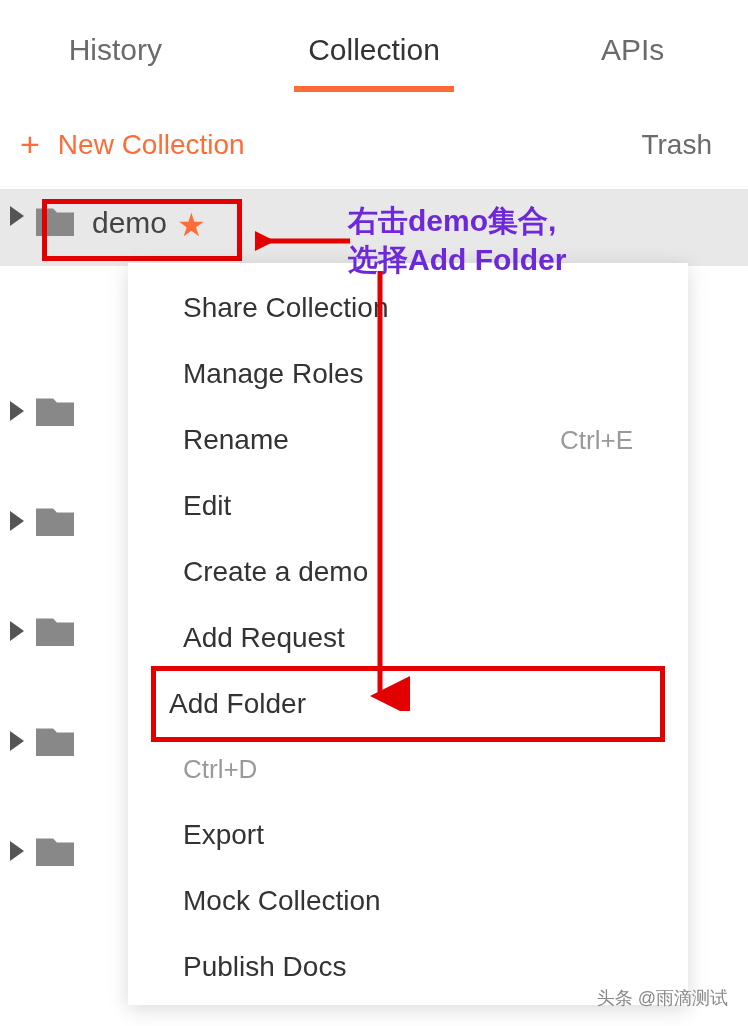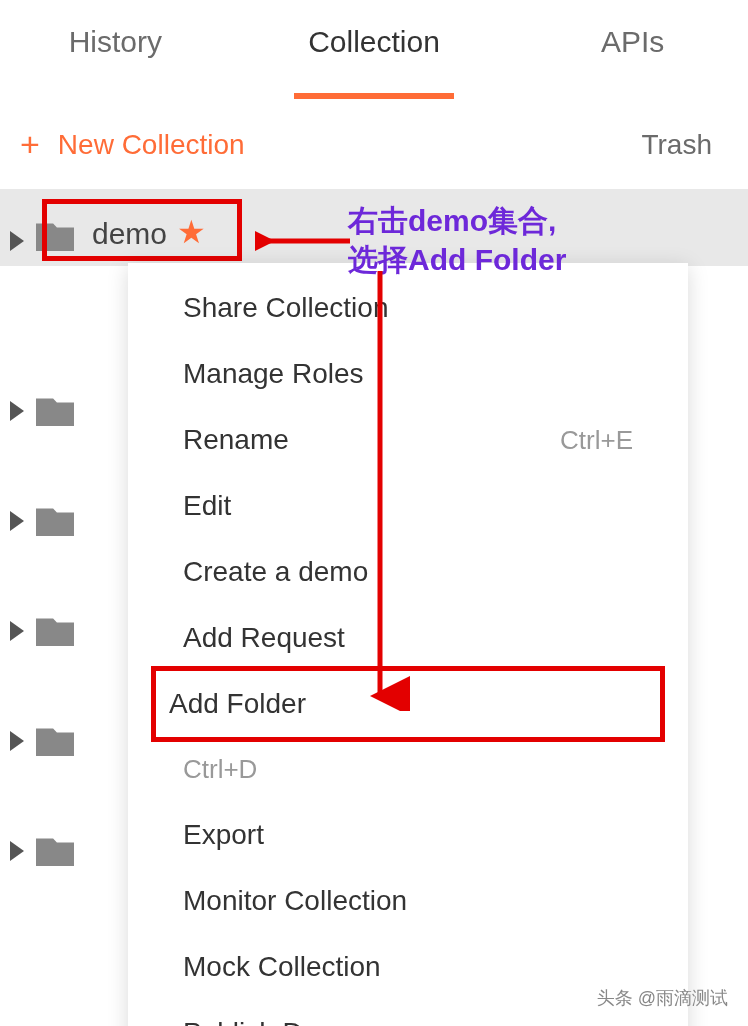--- a/index.html
+++ b/index.html
@@ -1,29 +1,29 @@
 <!DOCTYPE html>
 <html><head>
   <meta charset="utf-8">
   <style>
     * { margin: 0; padding: 0; box-sizing: border-box; font-family: Arial, sans-serif; }
     body { width: 748px; height: 1026px; background: #fff; position: relative; overflow: hidden; }
     
-    .tabs { display: flex; height: 100px; border-bottom: 1px solid transparent; gap: 28px; }
+    .tabs { display: flex; height: 100px; align-items: center; border-bottom: 1px solid transparent; gap: 28px; }
     .tab { flex: 1; text-align: center; font-size: 30px; color: #6b6b6b; cursor: pointer; padding: 25px 0; position: relative; }
     .tab.active { color: #333; }
     .tab.active::after { content: ''; position: absolute; bottom: 0; left: 50%; transform: translateX(-50%); width: 160px; height: 6px; background: #ff6c37; }
     
     .toolbar { display: flex; align-items: center; padding: 25px 20px; border-bottom: 2px solid #e8e8e8; }
     .new-collection { display: flex; align-items: center; gap: 18px; color: #ff6c37; font-size: 28px; cursor: pointer; }
     .plus-icon { font-size: 34px; font-weight: 300; }
     .trash-link { margin-left: auto; color: #6b6b6b; font-size: 28px; cursor: pointer; margin-right: 16px; }
     
     .sidebar { position: relative; }
-    .collection-row { display: flex; align-items: flex-end; padding: 15px 10px; min-height: 75px; }
+    .collection-row { display: flex; align-items: flex-start; padding: 15px 10px; min-height: 75px; }
     .collection-row.selected { background: #e8e8e8; }
     .expand-arrow { width: 0; height: 0; border-top: 10px solid transparent; border-bottom: 10px solid transparent; border-left: 14px solid #555; margin-right: 12px; }
     .folder-icon { width: 38px; height: 30px; background: #888; clip-path: polygon(0 8%, 45% 8%, 55% 22%, 100% 22%, 100% 100%, 0 100%); margin-right: 18px; }
     .collection-name { font-size: 30px; color: #444; }
     
     .demo-highlight { position: absolute; top: 8px; left: 42px; width: 200px; height: 62px; border: 5px solid #e30000; z-index: 5; pointer-events: none; }
     .star-icon { color: #ff6c37; font-size: 32px; margin-left: 10px; }
     
     .context-menu { position: absolute; top: 72px; left: 128px; width: 560px; background: #fff; box-shadow: 0 4px 20px rgba(0,0,0,0.15); z-index: 10; padding: 12px 0 5px 0; }
     .menu-item { display: flex; align-items: center; justify-content: space-between; padding: 17px 55px; font-size: 28px; color: #333; cursor: pointer; }
@@ -115,23 +115,20 @@
     <div class="menu-item menu-highlight">
         <span>Add Folder</span>
       </div>
     <div class="menu-item">
         <span class="menu-shortcut">Ctrl+D</span>
       </div>
     <div class="menu-item">
         <span>Export</span>
       </div>
     <div class="menu-item">
-        <span>Monitor Collection</span>
-      </div>
-    <div class="menu-item">
         <span>Mock Collection</span>
       </div>
     <div class="menu-item">
         <span>Publish Docs</span>
       </div>
 
   </div>
 
   <div class="bg-rows">
     <div class="bg-row">

